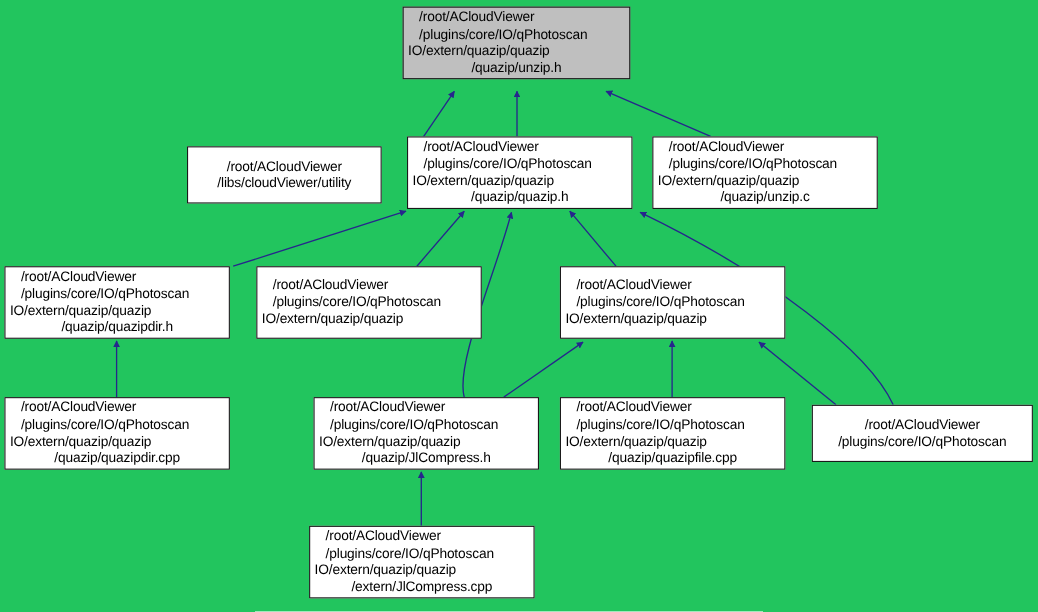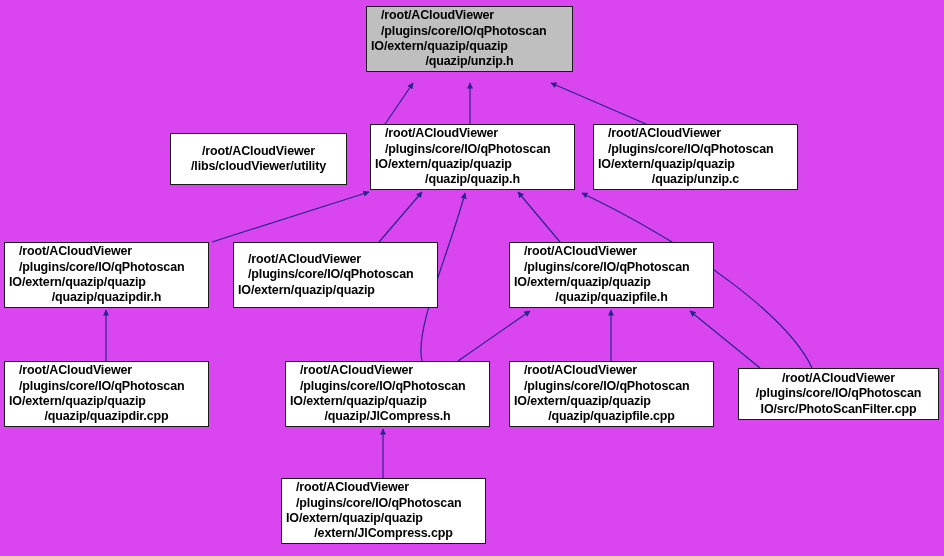--- a/index.html
+++ b/index.html
@@ -8,22 +8,21 @@
     background: #ffffff;
   }
   body {
     font-family: "Liberation Sans", sans-serif;
   }
   #graph-root {
     position: relative;
     width: 944px;
     height: 556px;
     overflow: hidden;
-    background: #d946ef;
-    font-weight: bold;
+    background: #22c55e;
   }
   #graph-svg {
     position: absolute;
     left: 0;
     top: 0;
     width: 944px;
     height: 556px;
   }
   .node-box {
     position: absolute;
@@ -115,21 +114,20 @@
       </div>
       <div class="node-box" title="/root/ACloudViewer/plugins/core/IO/qPhotoscanIO/extern/quazip/quazip/quazip/quazip.cpp" style="left: 233px; top: 242px; width: 205px; height: 66px;">
         <span class="node-line l0">/root/ACloudViewer</span>
         <span class="node-line l1">/plugins/core/IO/qPhotoscan</span>
         <span class="node-line l2">IO/extern/quazip/quazip</span>
       </div>
       <div class="node-box" title="/root/ACloudViewer/plugins/core/IO/qPhotoscanIO/extern/quazip/quazip/quazip/quazipfile.h" style="left: 509px; top: 242px; width: 205px; height: 66px;">
         <span class="node-line l0">/root/ACloudViewer</span>
         <span class="node-line l1">/plugins/core/IO/qPhotoscan</span>
         <span class="node-line l2">IO/extern/quazip/quazip</span>
-        <span class="node-line l3">/quazip/quazipfile.h</span>
       </div>
       <div class="node-box" title="/root/ACloudViewer/plugins/core/IO/qPhotoscanIO/extern/quazip/quazip/quazip/quazipdir.cpp" style="left: 4px; top: 361px; width: 205px; height: 66px;">
         <span class="node-line l0">/root/ACloudViewer</span>
         <span class="node-line l1">/plugins/core/IO/qPhotoscan</span>
         <span class="node-line l2">IO/extern/quazip/quazip</span>
         <span class="node-line l3">/quazip/quazipdir.cpp</span>
       </div>
       <div class="node-box" title="/root/ACloudViewer/plugins/core/IO/qPhotoscanIO/extern/quazip/quazip/quazip/JlCompress.h" style="left: 285px; top: 361px; width: 205px; height: 66px;">
         <span class="node-line l0">/root/ACloudViewer</span>
         <span class="node-line l1">/plugins/core/IO/qPhotoscan</span>
@@ -138,21 +136,20 @@
       </div>
       <div class="node-box" title="/root/ACloudViewer/plugins/core/IO/qPhotoscanIO/extern/quazip/quazip/quazip/quazipfile.cpp" style="left: 509px; top: 361px; width: 205px; height: 66px;">
         <span class="node-line l0">/root/ACloudViewer</span>
         <span class="node-line l1">/plugins/core/IO/qPhotoscan</span>
         <span class="node-line l2">IO/extern/quazip/quazip</span>
         <span class="node-line l3">/quazip/quazipfile.cpp</span>
       </div>
       <div class="node-box center-all" title="/root/ACloudViewer/plugins/core/IO/qPhotoscanIO/src/PhotoScanFilter.cpp" style="left: 738px; top: 368px; width: 201px; height: 52px;">
         <span class="node-line l0">/root/ACloudViewer</span>
         <span class="node-line l1">/plugins/core/IO/qPhotoscan</span>
-        <span class="node-line l2">IO/src/PhotoScanFilter.cpp</span>
       </div>
       <div class="node-box" title="/root/ACloudViewer/plugins/core/IO/qPhotoscanIO/extern/quazip/quazip/quazip/JlCompress.cpp" style="left: 281px; top: 478px; width: 205px; height: 66px;">
         <span class="node-line l0">/root/ACloudViewer</span>
         <span class="node-line l1">/plugins/core/IO/qPhotoscan</span>
         <span class="node-line l2">IO/extern/quazip/quazip</span>
         <span class="node-line l3">/extern/JlCompress.cpp</span>
       </div>
     </div>
 
 </div>

